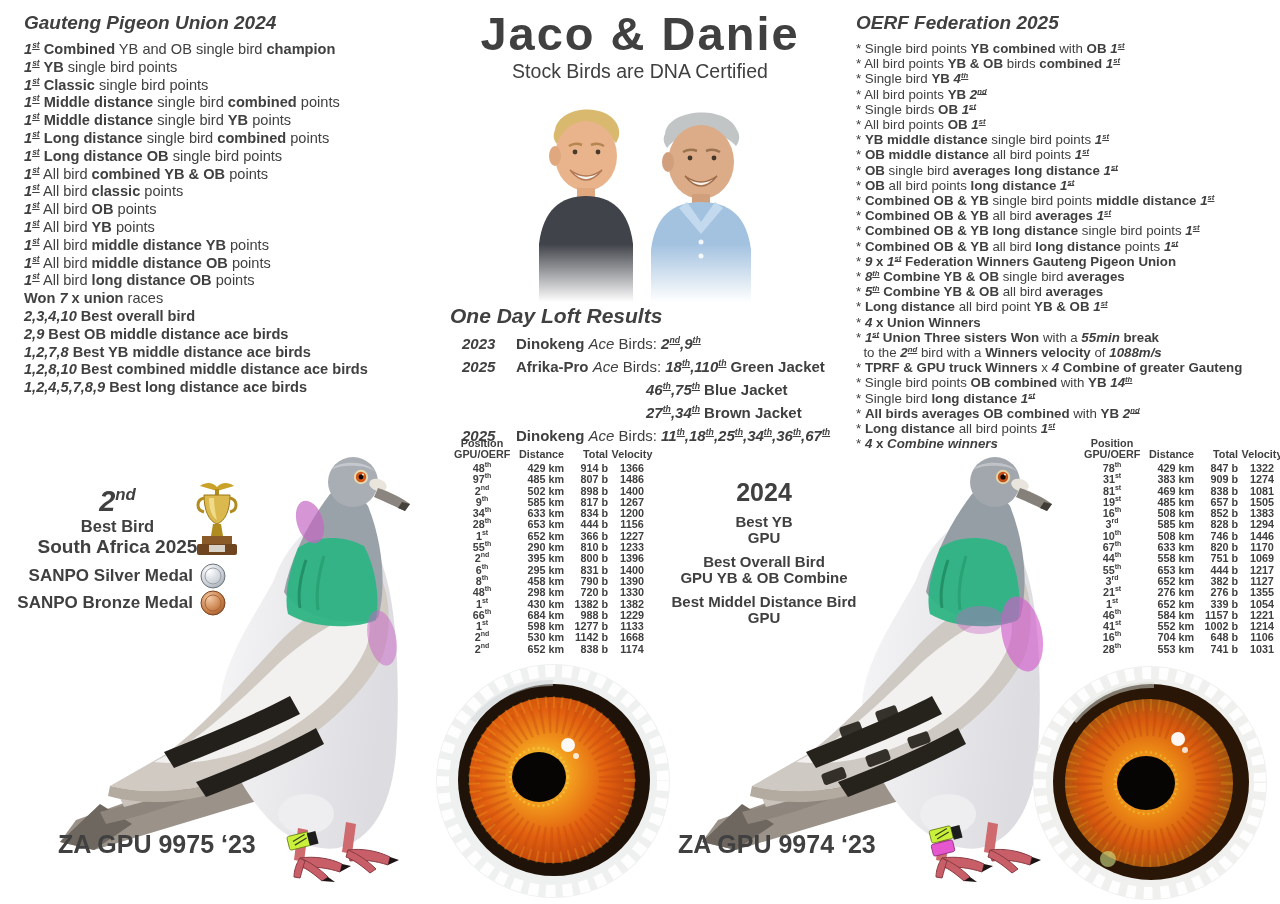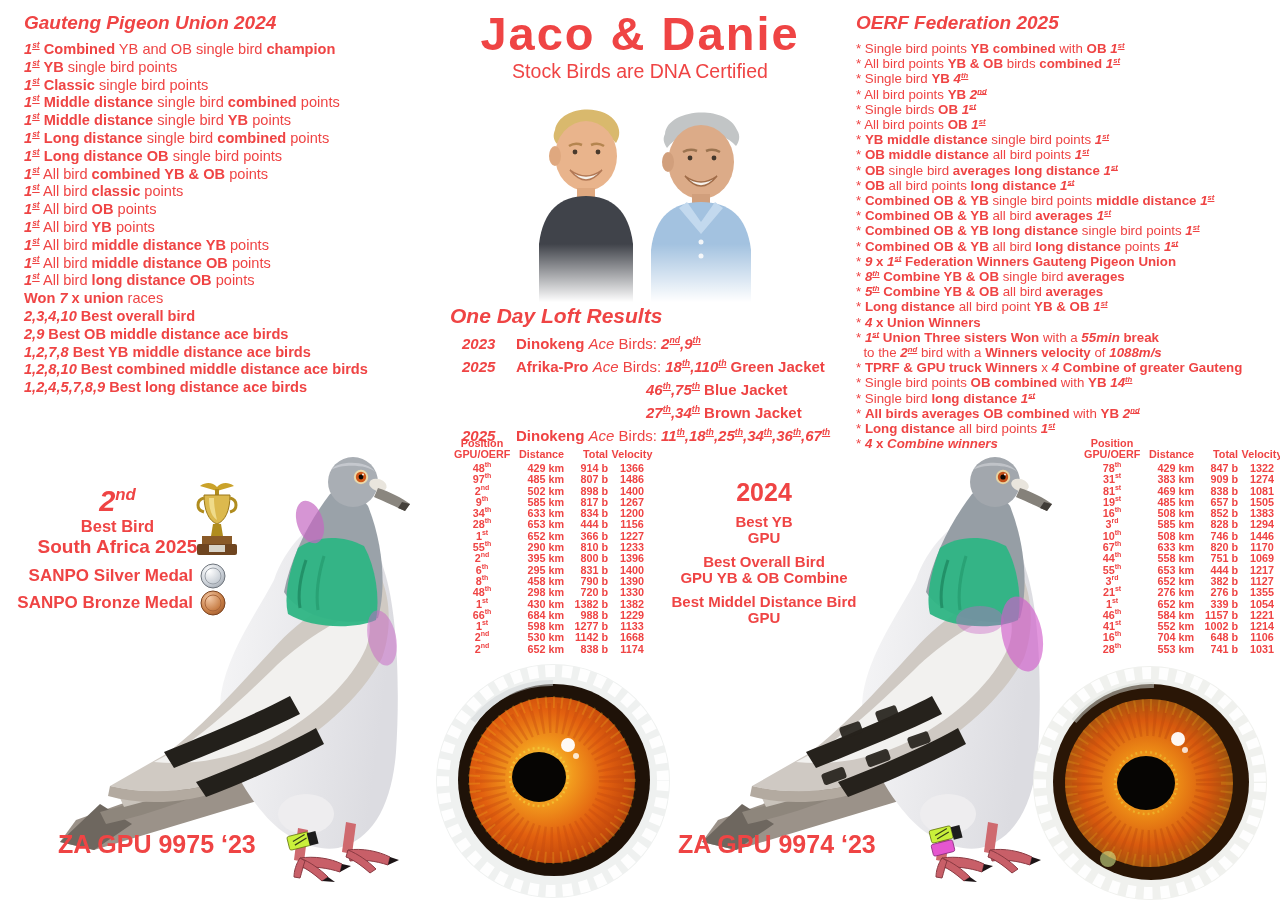--- a/index.html
+++ b/index.html
@@ -1,17 +1,17 @@
 <!DOCTYPE html>
 <html><head>
 <meta charset="utf-8">
 <style>
   html,body{margin:0;padding:0;background:#fff;}
   .page{position:relative;width:1280px;height:904px;background:#ffffff;overflow:hidden;
-        font-family:"Liberation Sans","DejaVu Sans",sans-serif;color:#ef4444;}
+        font-family:"Liberation Sans","DejaVu Sans",sans-serif;color:#404040;}
   sup{font-size:0.58em;vertical-align:super;text-decoration:underline;line-height:0;}
   .nosup sup{text-decoration:none;}
   
   .panel{position:absolute;white-space:nowrap;}
   .panel h2{margin:0 0 7px 0;font-size:19px;font-style:italic;font-weight:bold;}
   .gauteng{left:24px;top:12px;width:434px;}
   .gauteng .line{font-size:14.6px;line-height:17.8px;}
   .oerf{left:856px;top:12px;width:426px;}
   .oerf .line{font-size:13.3px;line-height:15.2px;}
   

